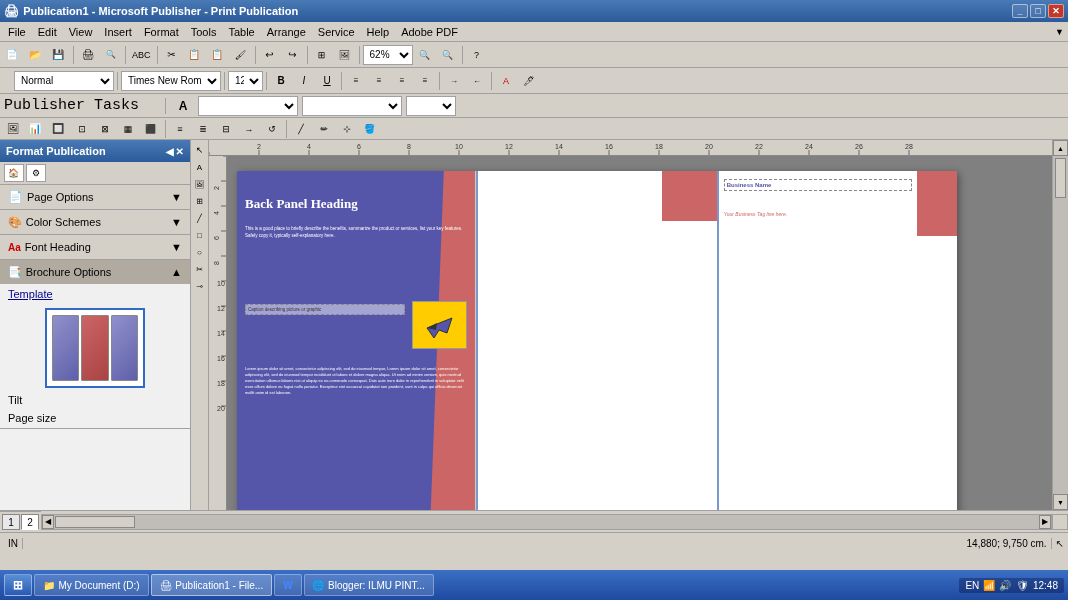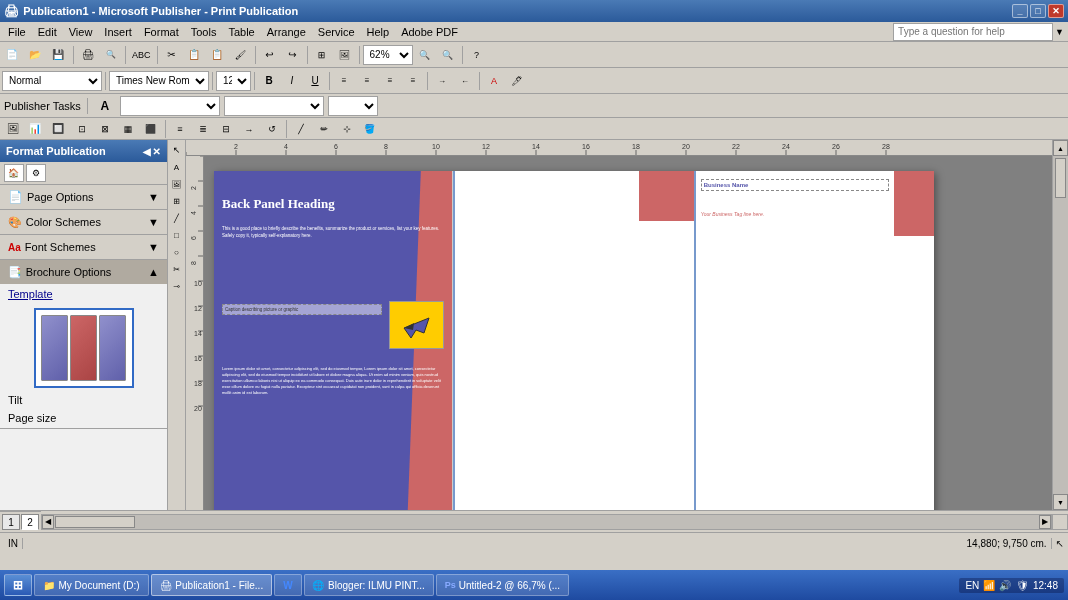--- a/index.html
+++ b/index.html
@@ -78,21 +78,21 @@
       font-size: 10px;
       padding: 0 2px;
       cursor: pointer;
     }
 
     
     .format-toolbar {
       height: 26px;
       display: flex;
       align-items: center;
-      padding: 1px 2px;
+      padding: 1px 14px;
       gap: 1px;
       background: #d4d0c8;
       border-bottom: 1px solid #a0a0a0;
     }
 
     
     .task-toolbar {
       height: 24px;
       background: #d4d0c8;
       border-bottom: 1px solid #a0a0a0;
@@ -109,21 +109,21 @@
       background: #d4d0c8;
       border-bottom: 1px solid #a0a0a0;
       display: flex;
       align-items: center;
       padding: 0 2px;
       gap: 1px;
     }
 
     
     .left-panel {
-      width: 168px;
+      width: 191px;
       background: #f0f0f0;
       border-right: 1px solid #a0a0a0;
       flex-shrink: 0;
       display: flex;
       flex-direction: column;
       overflow: hidden;
     }
     .panel-header {
       height: 22px;
       background: linear-gradient(to bottom, #4a7ab5, #2b5a9a);
@@ -431,21 +431,20 @@
     <span class="menu-item">View</span>
     <span class="menu-item">Insert</span>
     <span class="menu-item">Format</span>
     <span class="menu-item">Tools</span>
     <span class="menu-item">Table</span>
     <span class="menu-item">Arrange</span>
     <span class="menu-item">Service</span>
     <span class="menu-item">Help</span>
     <span class="menu-item">Adobe PDF</span>
     <div class="menu-spacer"></div>
-    <input class="help-box" style="font-size: 10px; color: rgb(102, 102, 102); border: 1px solid rgb(160, 160, 160); background: white; height: 18px; width: 160px;" placeholder="Type a question for help">
     <span style="font-size:9px; padding:0 2px; cursor:pointer;">▼</span>
   </div>
 
   <div class="toolbar" style="border-bottom:1px solid #a0a0a0;">
     <div class="tb-btn">📄</div>
     <div class="tb-btn">📂</div>
     <div class="tb-btn">💾</div>
     <div class="tb-separator"></div>
     <div class="tb-btn">🖨</div>
     <div class="tb-btn" style="font-size:8px;">🔍</div>
@@ -489,21 +488,21 @@
     <div class="tb-btn" style="font-size:8px;">≡</div>
     <div class="tb-separator"></div>
     <div class="tb-btn" style="font-size:8px;">→</div>
     <div class="tb-btn" style="font-size:8px;">←</div>
     <div class="tb-separator"></div>
     <div class="tb-btn" style="font-size:9px; color:#cc0000;">A</div>
     <div class="tb-btn" style="font-size:9px;">🖊</div>
   </div>
 
   <div class="task-toolbar">
-    <span style="font-size:11px; margin-right:0;">Publisher Tasks</span>
+    <span style="font-size:15px; margin-right:20px;font-family:Liberation Mono, monospace;">Publisher Tasks</span>
     <div style="width:1px; height:16px; background:#a0a0a0; margin:0 2px;"></div>
     <div class="tb-btn" style="font-size:12px; font-weight:bold;">A</div>
     <select class="tb-dropdown" style="width:100px;"><option></option></select>
     <select class="tb-dropdown" style="width:100px;"><option></option></select>
     <select class="tb-dropdown" style="width:50px;"><option></option></select>
   </div>
 
   <div class="extra-toolbar">
     <div class="tb-btn">🖼</div>
     <div class="tb-btn">📊</div>
@@ -557,21 +556,21 @@
             <span>Color Schemes</span>
           </div>
           <span>▼</span>
         </div>
       </div>
 
       <div class="panel-section">
         <div class="panel-section-header">
           <div style="display:flex;align-items:center;gap:4px;">
             <span style="color:#cc0000; font-weight:bold; font-size:10px;">Aa</span>
-            <span>Font Schemes</span>
+            <span>Font Heading</span>
           </div>
           <span>▼</span>
         </div>
       </div>
 
       <div class="panel-section">
         <div class="panel-section-header" style="background:#b0aaa0;">
           <div style="display:flex;align-items:center;gap:4px;">
             <span>📑</span>
             <span>Brochure Options</span>
@@ -781,24 +780,20 @@
       <span>🖨</span>
       <span>Publication1 - File...</span>
     </div>
     <div class="taskbar-item">
       <span style="color:#4488ff; font-weight:bold; font-size:10px;">W</span>
     </div>
     <div class="taskbar-item">
       <span>🌐</span>
       <span>Blogger: ILMU PINT...</span>
     </div>
-    <div class="taskbar-item">
-      <span style="color:#88aaff; font-weight:bold; font-size:9px;">Ps</span>
-      <span>Untitled-2 @ 66,7% (...</span>
-    </div>
     <div class="taskbar-spacer"></div>
     <div class="system-tray">
       <span>EN</span>
       <span>📶</span>
       <span>🔊</span>
       <span>🛡</span>
       <span>12:48</span>
     </div>
   </div>
 

